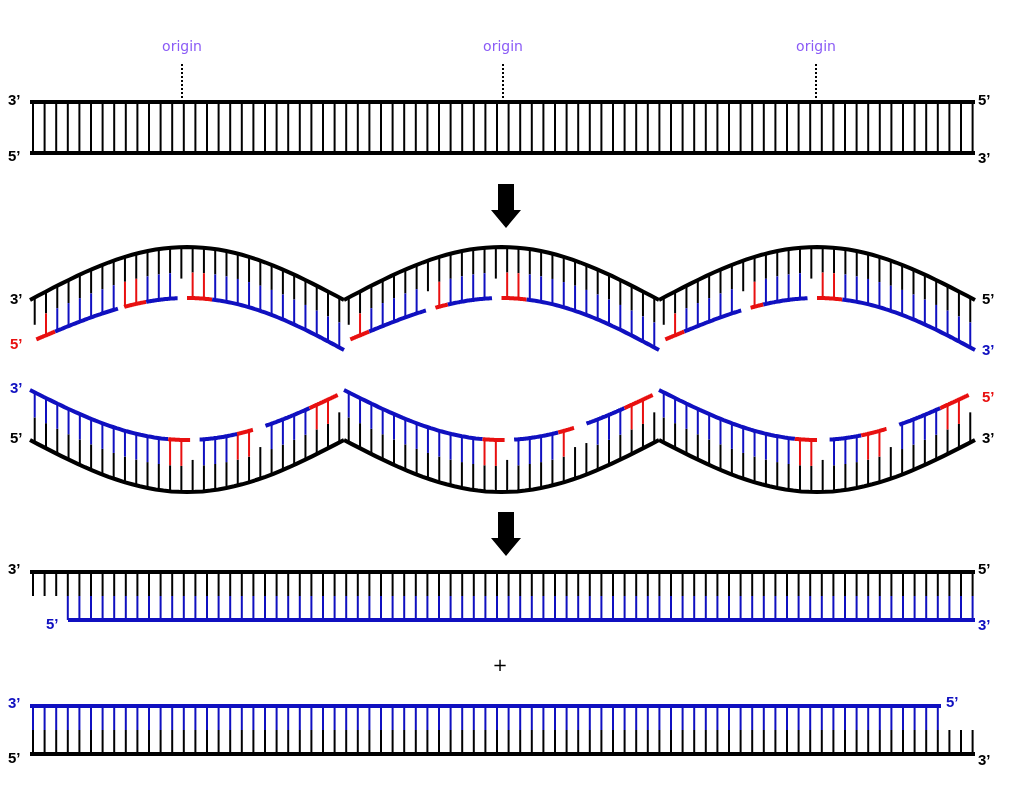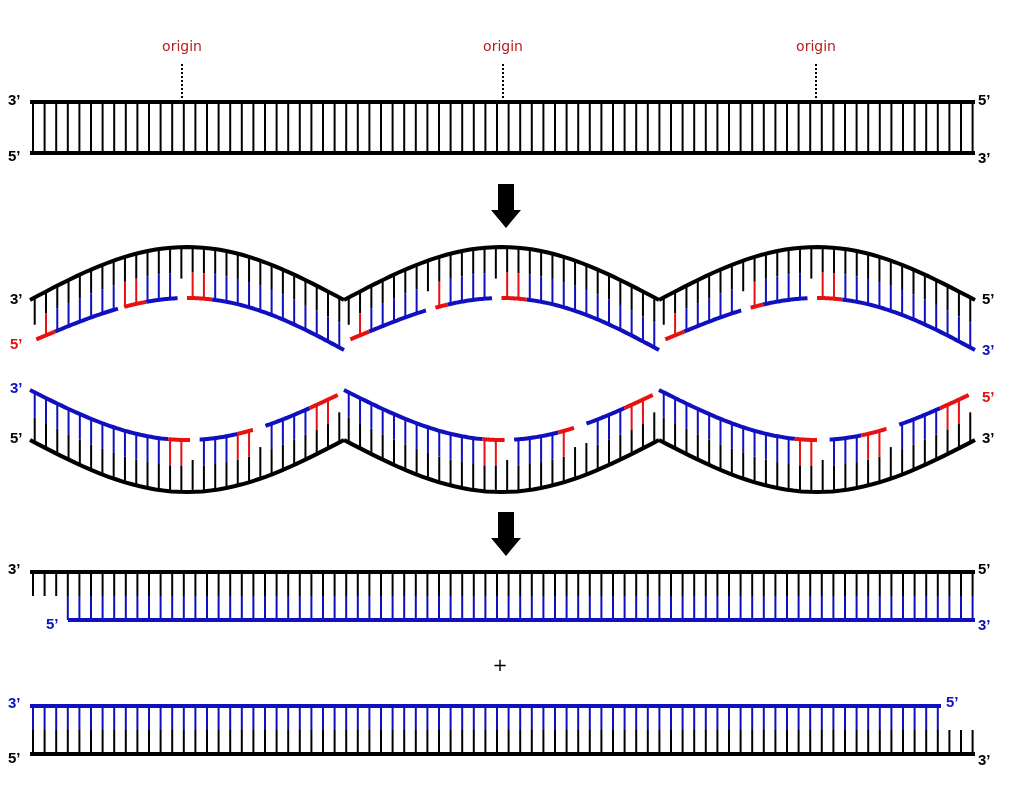--- a/index.html
+++ b/index.html
@@ -1,19 +1,19 @@
 <!DOCTYPE html>
 <html><head>
 <meta charset="utf-8">
 <style>
   html, body { margin: 0; padding: 0; background: #ffffff; }
   body { width: 1024px; height: 796px; position: relative; overflow: hidden; font-family: "Liberation Sans", sans-serif; }
   #stage { position: absolute; left: 0; top: 0; width: 1024px; height: 796px; }
   .lbl { position: absolute; font-family: "Liberation Sans", sans-serif; font-weight: bold; font-size: 15px; line-height: 16px; }
-  .origin-lbl { position: absolute; font-family: "DejaVu Sans", sans-serif; font-size: 14px; color: #b91c1c; transform: translateX(-50%); }
+  .origin-lbl { position: absolute; font-family: "DejaVu Sans", sans-serif; font-size: 14px; color: #8b5cf6; transform: translateX(-50%); }
   .plus { position: absolute; font-family: "DejaVu Sans", sans-serif; font-size: 18px; color: #000; transform: translateX(-50%); }
 </style>
 </head>
 <body>
 
 <div id="stage">
   <svg id="svg" width="1024" height="796" viewBox="0 0 1024 796">
       <line x1="33" y1="102" x2="33" y2="153" stroke="#000000" stroke-width="2" stroke-linecap="butt"></line>
       <line x1="44.6" y1="102" x2="44.6" y2="153" stroke="#000000" stroke-width="2" stroke-linecap="butt"></line>
       <line x1="56.2" y1="102" x2="56.2" y2="153" stroke="#000000" stroke-width="2" stroke-linecap="butt"></line>

